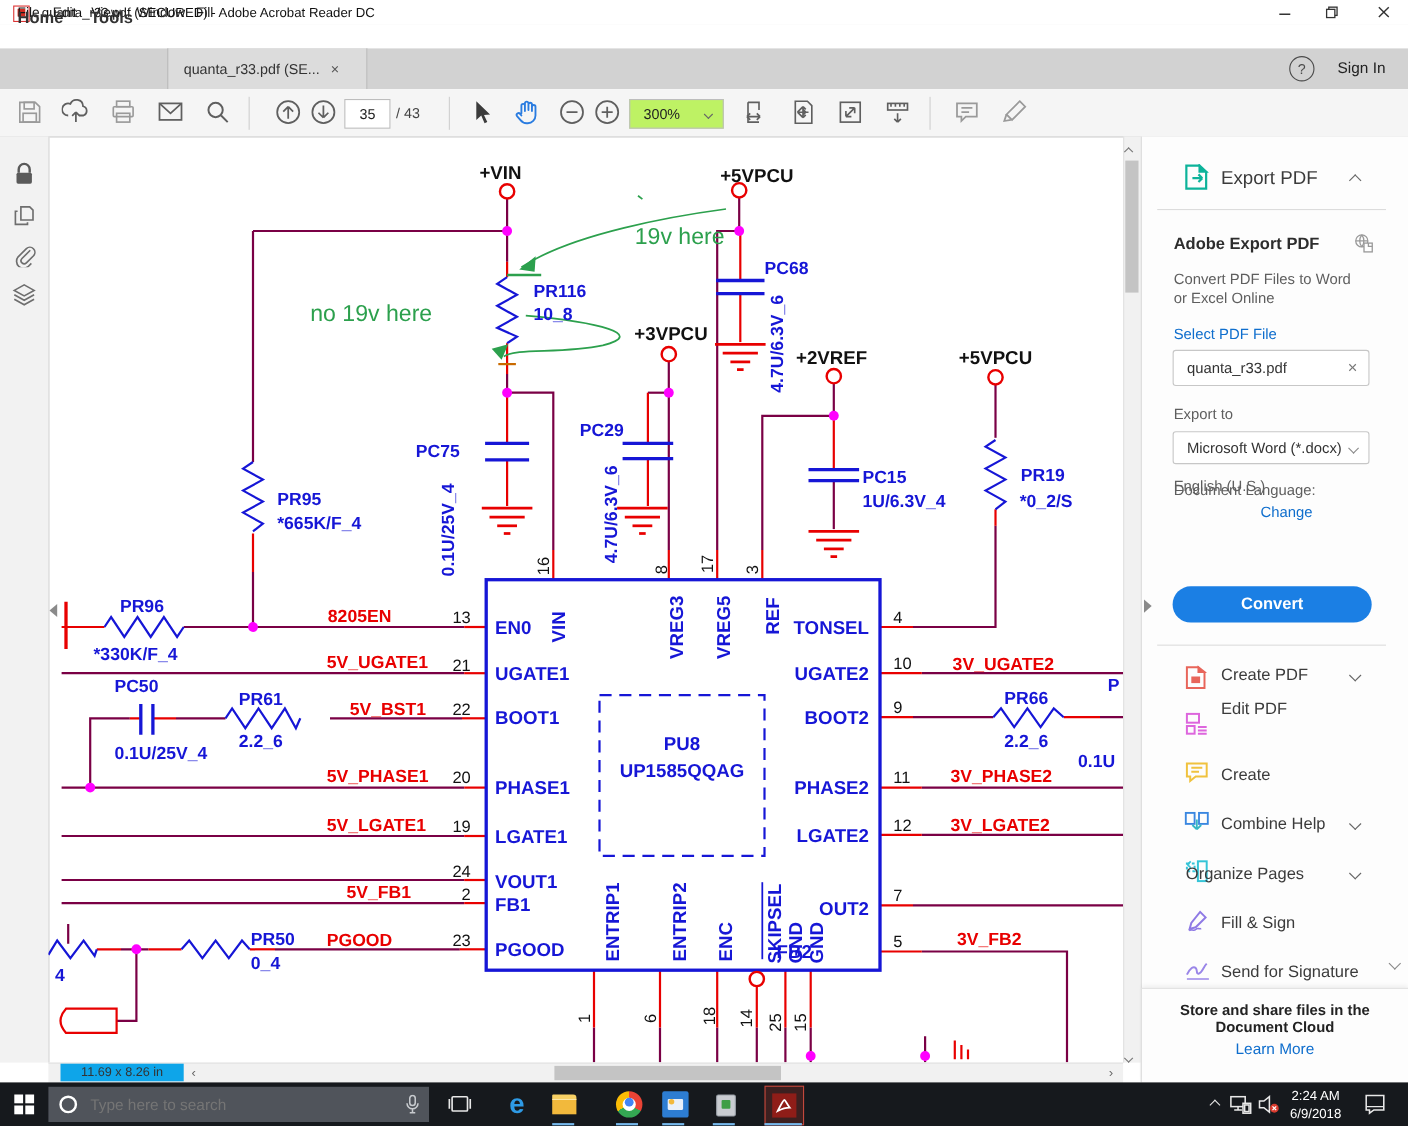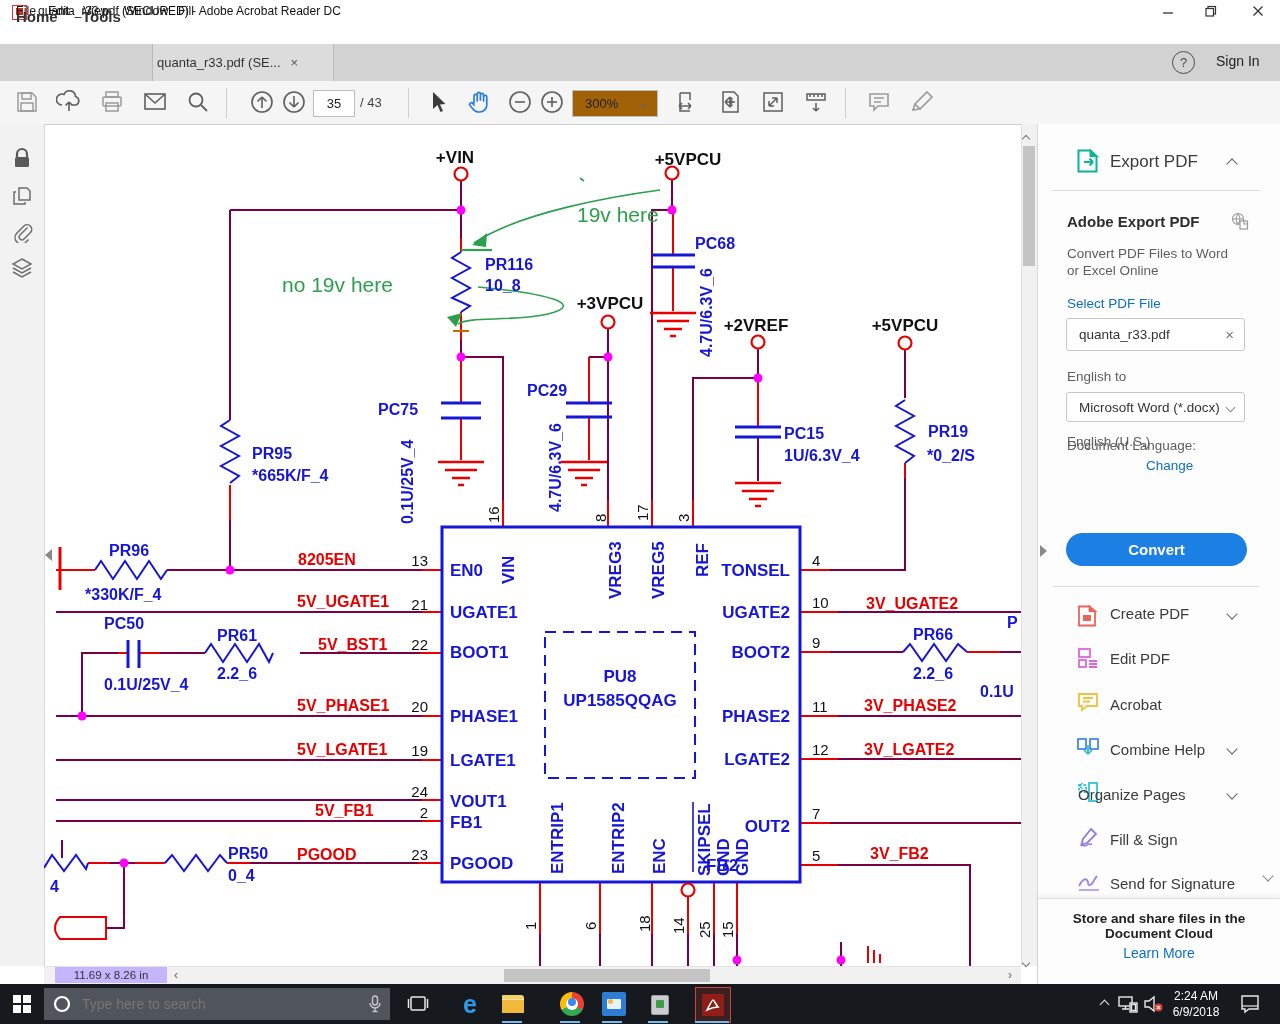--- a/index.html
+++ b/index.html
@@ -9,40 +9,40 @@
   
   #titlebar{left:0;top:0;width:1280px;height:22px;background:#ffffff;border-bottom:1px solid #ececec}
   #title-text{left:38px;top:4px;font-size:12px;color:#111;white-space:nowrap}
   .winbtn{top:0;width:34px;height:22px;display:flex;align-items:center;justify-content:center}
   #menubar{left:0;top:22px;width:1280px;height:22px;background:#fff}
   .menu-item{top:4px;font-size:12.5px;color:#1a1a1a}
   #tabbar{left:0;top:44px;width:1280px;height:37px;background:#d2d2d2}
   .apptab{top:8px;font-size:15px;font-weight:700;color:#323232}
   #doc-tab{left:
     152px;top:0;width:180px;height:37px;background:#dcdcdc;border-left:1px solid #b9b9b9;border-right:1px solid #b9b9b9;display:flex;align-items:center}
-  #doc-tab span.t{font-size:13px;color:#333;margin-left:4px;white-space:nowrap}
+  #doc-tab span.t{font-size:13px;color:#333;margin-left:14px;white-space:nowrap}
   #doc-tab span.x{font-size:13px;color:#555;margin-left:10px}
   #toolbar{left:0;top:81px;width:1280px;height:43px;background:#f5f5f5;border-bottom:1px solid #cfcfcf}
   .tsep{top:88px;width:1px;height:30px;background:#cfcfcf}
   .ticon{width:26px;height:26px;top:89px}
   #pagebox{left:313px;top:90px;width:40px;height:25px;background:#fff;border:1px solid #bdbdbd;text-align:center;font-size:13px;color:#222;padding:0}
   #pagetotal{left:360px;top:95px;font-size:13px;color:#444}
-  #zoombox{left:572px;top:90px;width:84px;height:25px;background:#a16207;border:1px solid #bdbdbd;display:flex;align-items:center;justify-content:space-between}
+  #zoombox{left:572px;top:90px;width:84px;height:25px;background:#bef264;border:1px solid #bdbdbd;display:flex;align-items:center;justify-content:space-between}
   #zoombox .z{font-size:13px;color:#222;margin-left:12px}
   .chev{display:inline-block;width:7px;height:7px;border-right:1.6px solid #666;border-bottom:1.6px solid #666;transform:rotate(45deg)}
   .chev.up{transform:rotate(-135deg)}
   
   #leftrail{left:0;top:124px;width:44px;height:842px;background:#f2f2f2;border-right:1px solid #d8d8d8}
   .railicon{left:11px;width:22px;height:22px}
   
   #vscroll{left:1021px;top:124px;width:16px;height:842px;background:#f1f1f1;border-left:1px solid #e2e2e2}
   #vthumb{left:1023px;top:146px;width:12px;height:120px;background:#c4c4c4}
   #hscroll{left:44px;top:966px;width:977px;height:18px;background:#f1f1f1;border-top:1px solid #e2e2e2}
   #hthumb{left:504px;top:969px;width:206px;height:13px;background:#c4c4c4}
-  #statuschip{left:55px;top:967px;width:112px;height:16px;background:#c4b5fd;display:flex;align-items:center;justify-content:center;font-size:11.5px;color:#333}
+  #statuschip{left:55px;top:967px;width:112px;height:16px;background:#0ea5e9;display:flex;align-items:center;justify-content:center;font-size:11.5px;color:#333}
   .scrollarrow{font-size:12px;color:#666}
   
   #rightpanel{left:1037px;top:124px;width:243px;height:860px;background:#fdfdfd;border-left:1px solid #d8d8d8}
   .rp-h{font-size:17px;color:#3b3b3b}
   .rp-bold{font-size:15px;font-weight:700;color:#2d2d2d}
   .rp-gray{font-size:13.5px;color:#5e5e5e}
   .rp-link{font-size:13.5px;color:#0f6ecd}
   .rp-box{background:#fff;border:1px solid #c7c7c7;border-radius:3px;display:flex;align-items:center;justify-content:space-between}
   .rp-box .bt{font-size:13.5px;color:#333;margin-left:12px;white-space:nowrap}
   .rp-box .bx{color:#777;margin-right:10px;font-size:15px}
@@ -596,21 +596,21 @@
       <path d="M13 9 v3 h3.5"></path>
     </g>
   </svg>
 <span class="abs rp-gray" style="left:1067px;top:246px">Convert PDF Files to Word</span>
 <span class="abs rp-gray" style="left:1067px;top:263px">or Excel Online</span>
 <span class="abs rp-link" style="left:1067px;top:296px">Select PDF File</span>
 <div class="abs rp-box" style="left:1066px;top:318px;width:177px;height:31px">
   <span class="bt">quanta_r33.pdf</span>
   <span class="bx">×</span>
 </div>
-<span class="abs rp-gray" style="left:1067px;top:369px">English to</span>
+<span class="abs rp-gray" style="left:1067px;top:369px">Export to</span>
 <div class="abs rp-box" style="left:1066px;top:392px;width:177px;height:28px">
   <span class="bt">Microsoft Word (*.docx)</span>
   <span class="chev" style="margin-right:10px;width:6px;height:6px;border-color:#888"></span>
 </div>
 <span class="abs rp-gray" style="left:1067px;top:438px">Document Language:</span>
 <span class="abs rp-gray" style="left:1067px;top:434px">English (U.S.)</span>
 <span class="abs rp-link" style="left:1146px;top:458px">Change</span>
 <div class="abs" id="convertbtn">
     <span>Convert</span>
   </div>
@@ -626,29 +626,29 @@
 <span class="abs tool-label" style="left:1110px;top:605px">Create PDF</span>
 <span class="abs chev" style="left:1228px;top:610px"></span>
 
 <svg class="abs" style="left:1077px;top:647px" width="22" height="22" viewBox="0 0 22 22">
     <g stroke="#dd66dd" stroke-width="1.8" fill="none">
       <rect x="2" y="2" width="11" height="8"></rect>
       <rect x="2" y="13" width="7" height="7"></rect>
       <path d="M12 14 h8 M12 17 h8 M12 20 h8"></path>
     </g>
   </svg>
-<span class="abs tool-label" style="left:1110px;top:650px">Edit PDF</span>
+<span class="abs tool-label" style="left:1110px;top:636px">Edit PDF</span>
 
 <svg class="abs" style="left:1077px;top:692px" width="22" height="20" viewBox="0 0 22 20">
     <g stroke="#f0c23e" stroke-width="1.8" fill="none">
       <path d="M2 2 h18 v12 h-10 l-5 4 v-4 h-3 z"></path>
       <path d="M6 6 h10 M6 9.5 h7"></path>
     </g>
   </svg>
-<span class="abs tool-label" style="left:1110px;top:696px">Acrobat</span>
+<span class="abs tool-label" style="left:1110px;top:696px">Create</span>
 
 <svg class="abs" style="left:1076px;top:737px" width="24" height="24" viewBox="0 0 24 24">
     <g stroke="#3a87e0" stroke-width="1.7" fill="none">
       <rect x="2" y="2" width="8" height="10"></rect>
       <rect x="14" y="2" width="8" height="10"></rect>
       <path d="M12 8 v9 m0 0 l-4-4 m4 4 l4-4" stroke="#35b7c4"></path>
     </g>
   </svg>
 <span class="abs tool-label" style="left:1110px;top:741px">Combine Help</span>
 <span class="abs chev" style="left:1228px;top:745px"></span>

